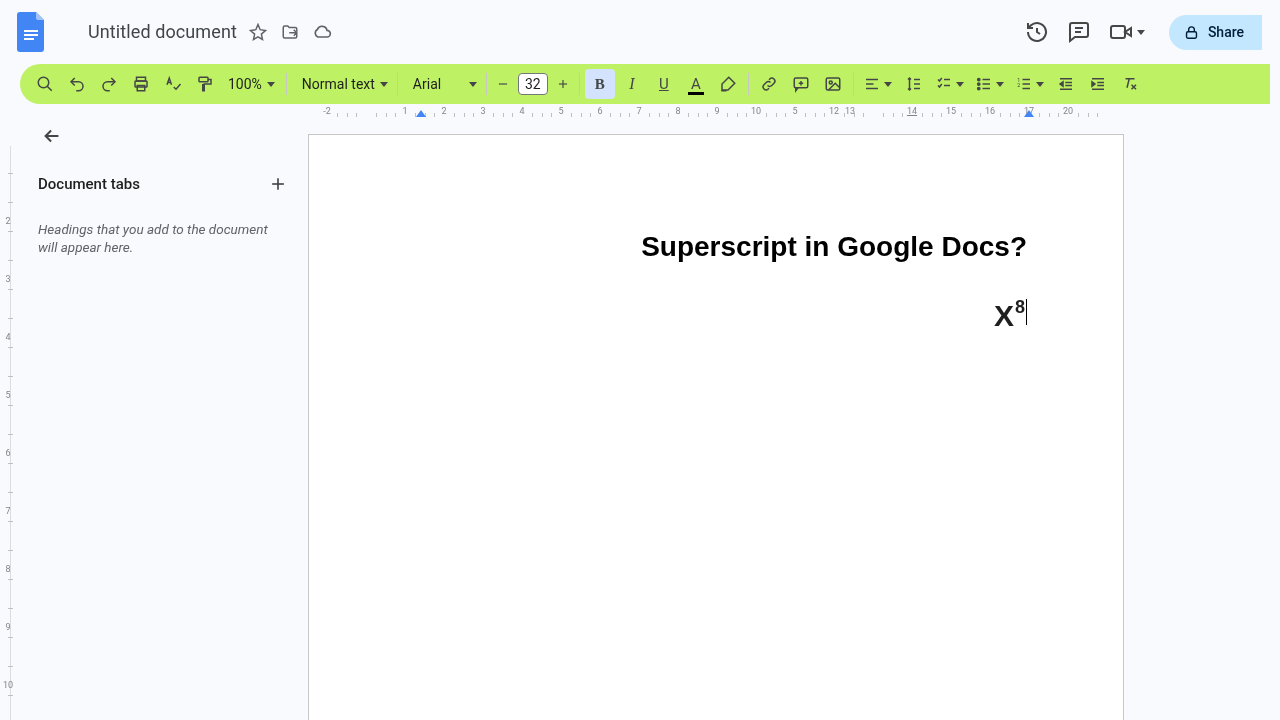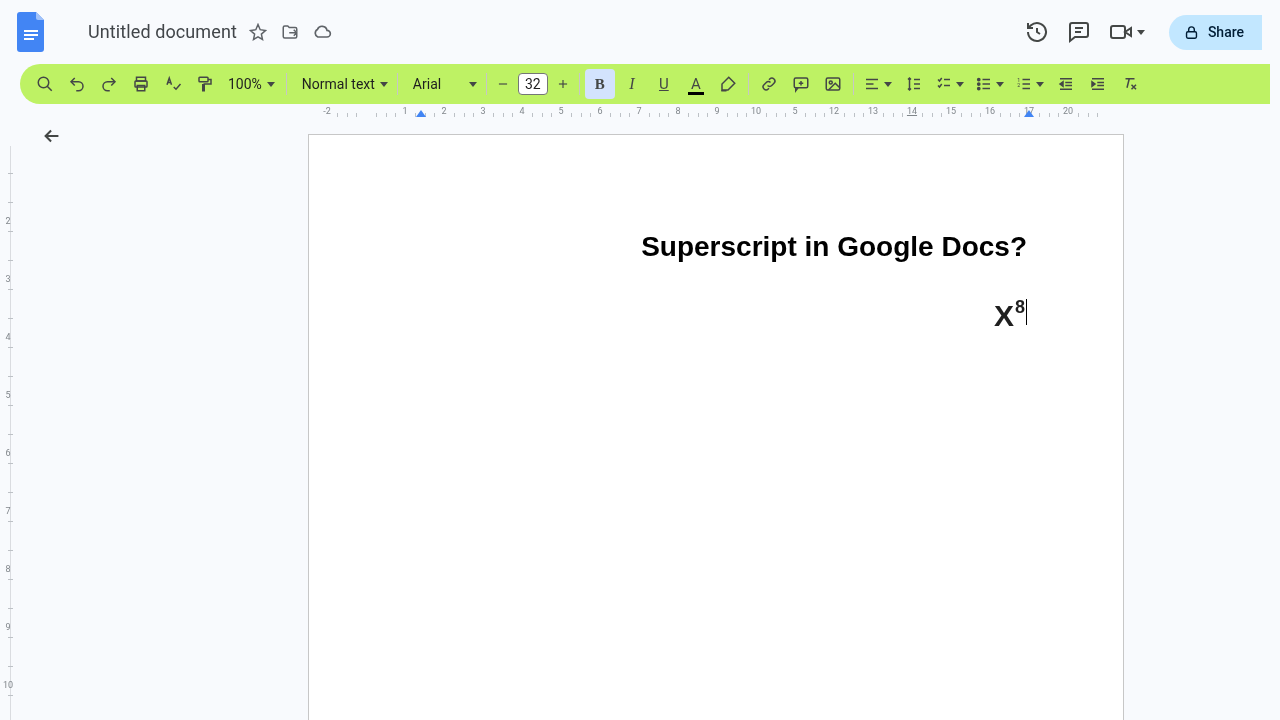--- a/index.html
+++ b/index.html
@@ -422,20 +422,30 @@
       <div class="tick" style="top: 578.5px;"></div>
     </div>
 
   <div class="sidebar">
     <div class="back-btn">
       <svg width="22" height="22" viewBox="0 0 24 24" fill="none" stroke="#444746" stroke-width="2.2">
           <path d="M19 12H5"></path>
           <path d="M11 18l-6-6 6-6"></path>
         </svg>
     </div>
+    <div class="tabs-header">
+      <span class="tabs-title">Document tabs</span>
+      <span class="add-tab">
+        <svg width="20" height="20" viewBox="0 0 24 24" stroke="#444746" stroke-width="2">
+            <line x1="12" y1="5" x2="12" y2="19"></line>
+            <line x1="5" y1="12" x2="19" y2="12"></line>
+          </svg>
+      </span>
+    </div>
+    <div class="headings-hint">Headings that you add to the document will appear here.</div>
   </div>
 
   <div class="doc-wrap">
     <div class="horiz-ruler" id="hruler">
         <div class="num" style="left: 19px;">-2</div>
         <div class="tick" style="left: 28.75px;"></div>
         <div class="tick" style="left: 38.5px;"></div>
         <div class="tick" style="left: 48.25px;"></div>
         <div class="tick" style="left: 67.75px;"></div>
         <div class="tick" style="left: 77.5px;"></div>
@@ -481,21 +491,21 @@
         <div class="tick" style="left: 467.5px;"></div>
         <div class="tick" style="left: 477.25px;"></div>
         <div class="num" style="left: 487px;">5</div>
         <div class="tick" style="left: 496.75px;"></div>
         <div class="tick" style="left: 506.5px;"></div>
         <div class="tick" style="left: 516.25px;"></div>
         <div class="num" style="left: 526px;">12</div>
         <div class="tick" style="left: 535.75px;"></div>
         <div class="tick" style="left: 545.5px;"></div>
         <div class="tick" style="left: 555.25px;"></div>
-        <div class="num" style="left: 565px;">13</div>
+        <div class="num" style="left: 542px;">13</div>
         <div class="tick" style="left: 574.75px;"></div>
         <div class="tick" style="left: 584.5px;"></div>
         <div class="tick" style="left: 594.25px;"></div>
         <div class="num" style="left: 604px; text-decoration: underline;">14</div>
         <div class="tick" style="left: 613.75px;"></div>
         <div class="tick" style="left: 623.5px;"></div>
         <div class="tick" style="left: 633.25px;"></div>
         <div class="num" style="left: 643px;">15</div>
         <div class="tick" style="left: 652.75px;"></div>
         <div class="tick" style="left: 662.5px;"></div>

